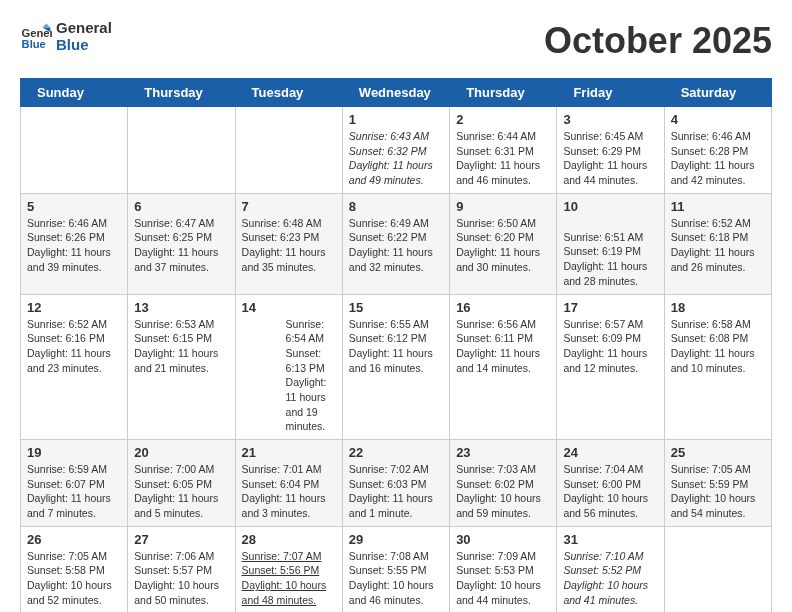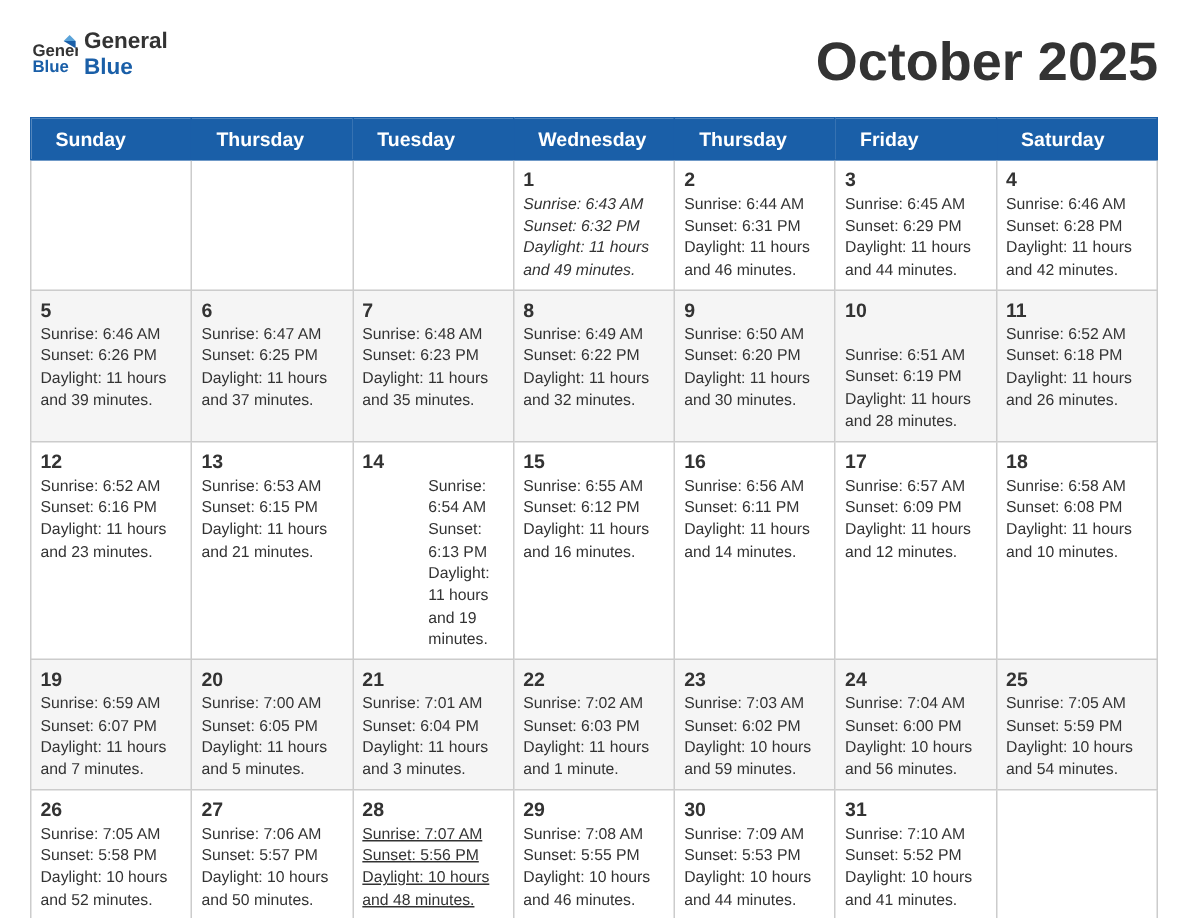--- a/index.html
+++ b/index.html
@@ -329,21 +329,21 @@
         </td>
         <td>
           <span class="day-num">30</span>
           <div class="day-info" style="white-space: pre-line;">Sunrise: 7:09 AM
 Sunset: 5:53 PM
 Daylight: 10 hours
 and 44 minutes.</div>
         </td>
         <td>
           <span class="day-num">31</span>
-          <div class="day-info" style="white-space: pre-line;">Sunrise: 7:10 AM
+          <div class="day-info" style="white-space: pre-line; font-style: italic;">Sunrise: 7:10 AM
 Sunset: 5:52 PM
 Daylight: 10 hours
 and 41 minutes.</div>
         </td>
         <td class="empty-cell"></td>
       </tr>
     </tbody>
 </table>
 
 </body></html>

